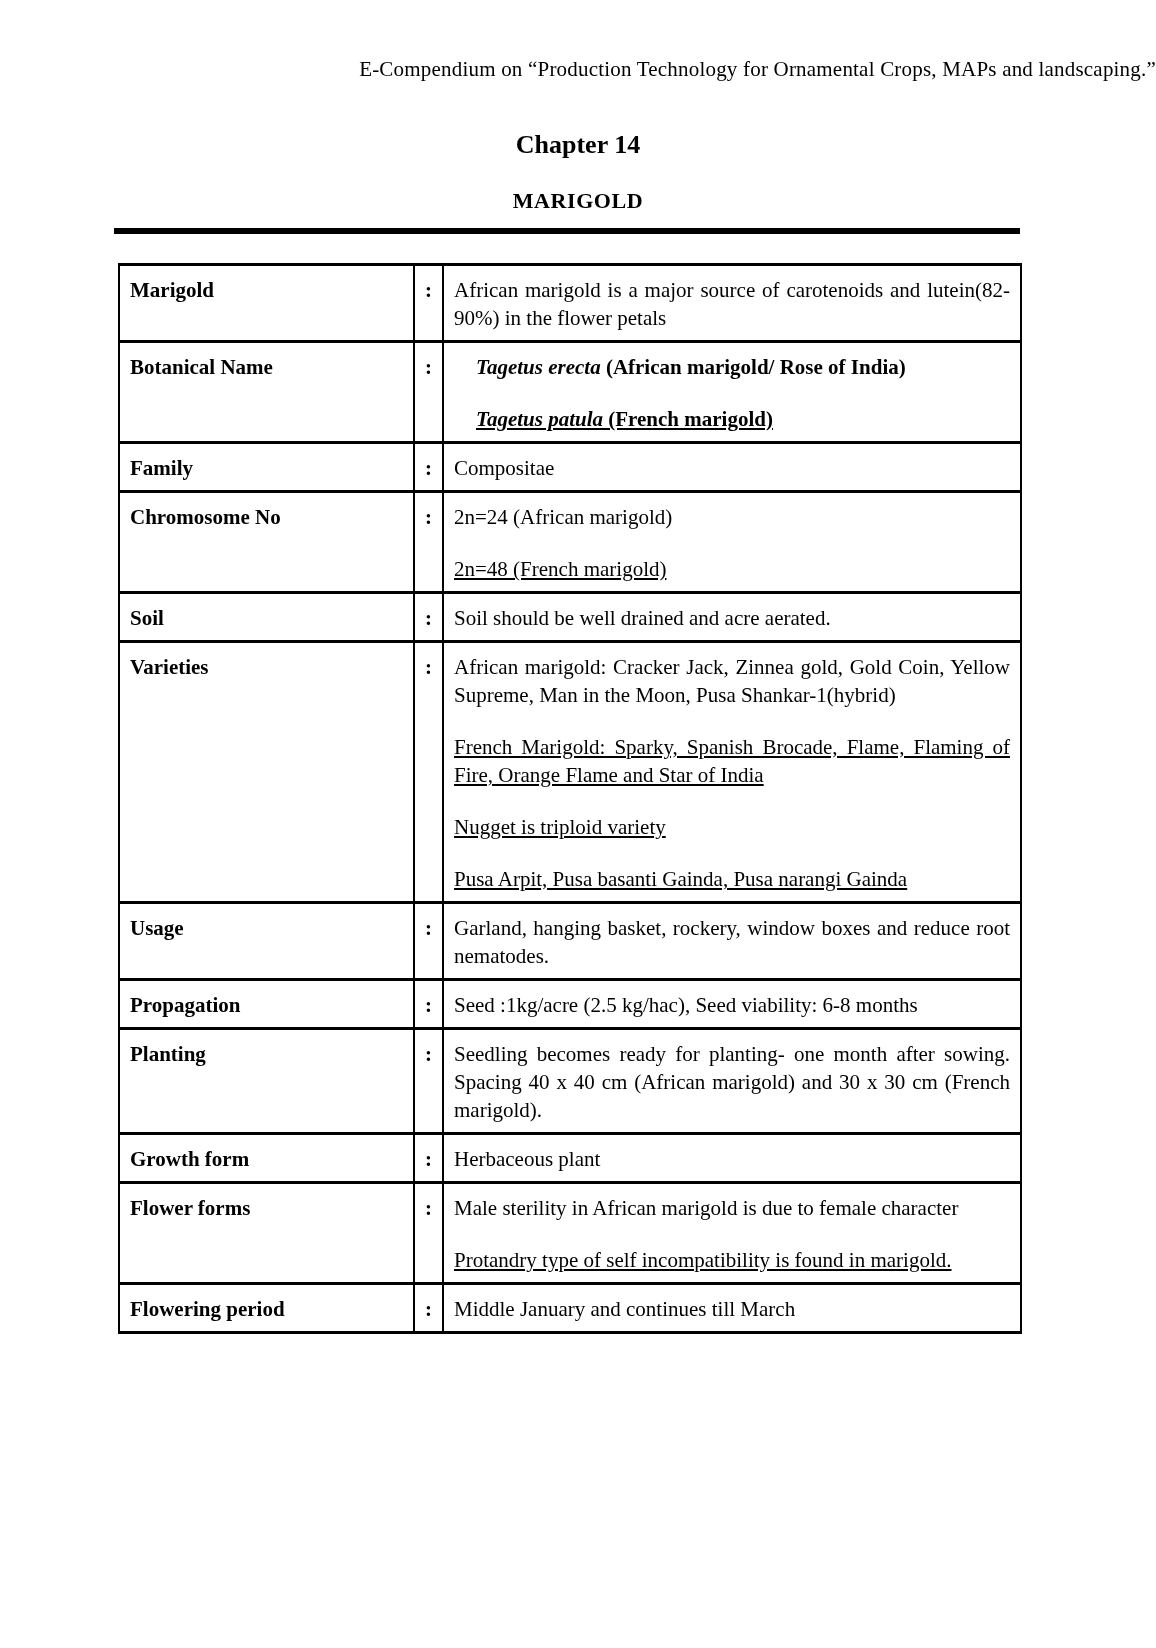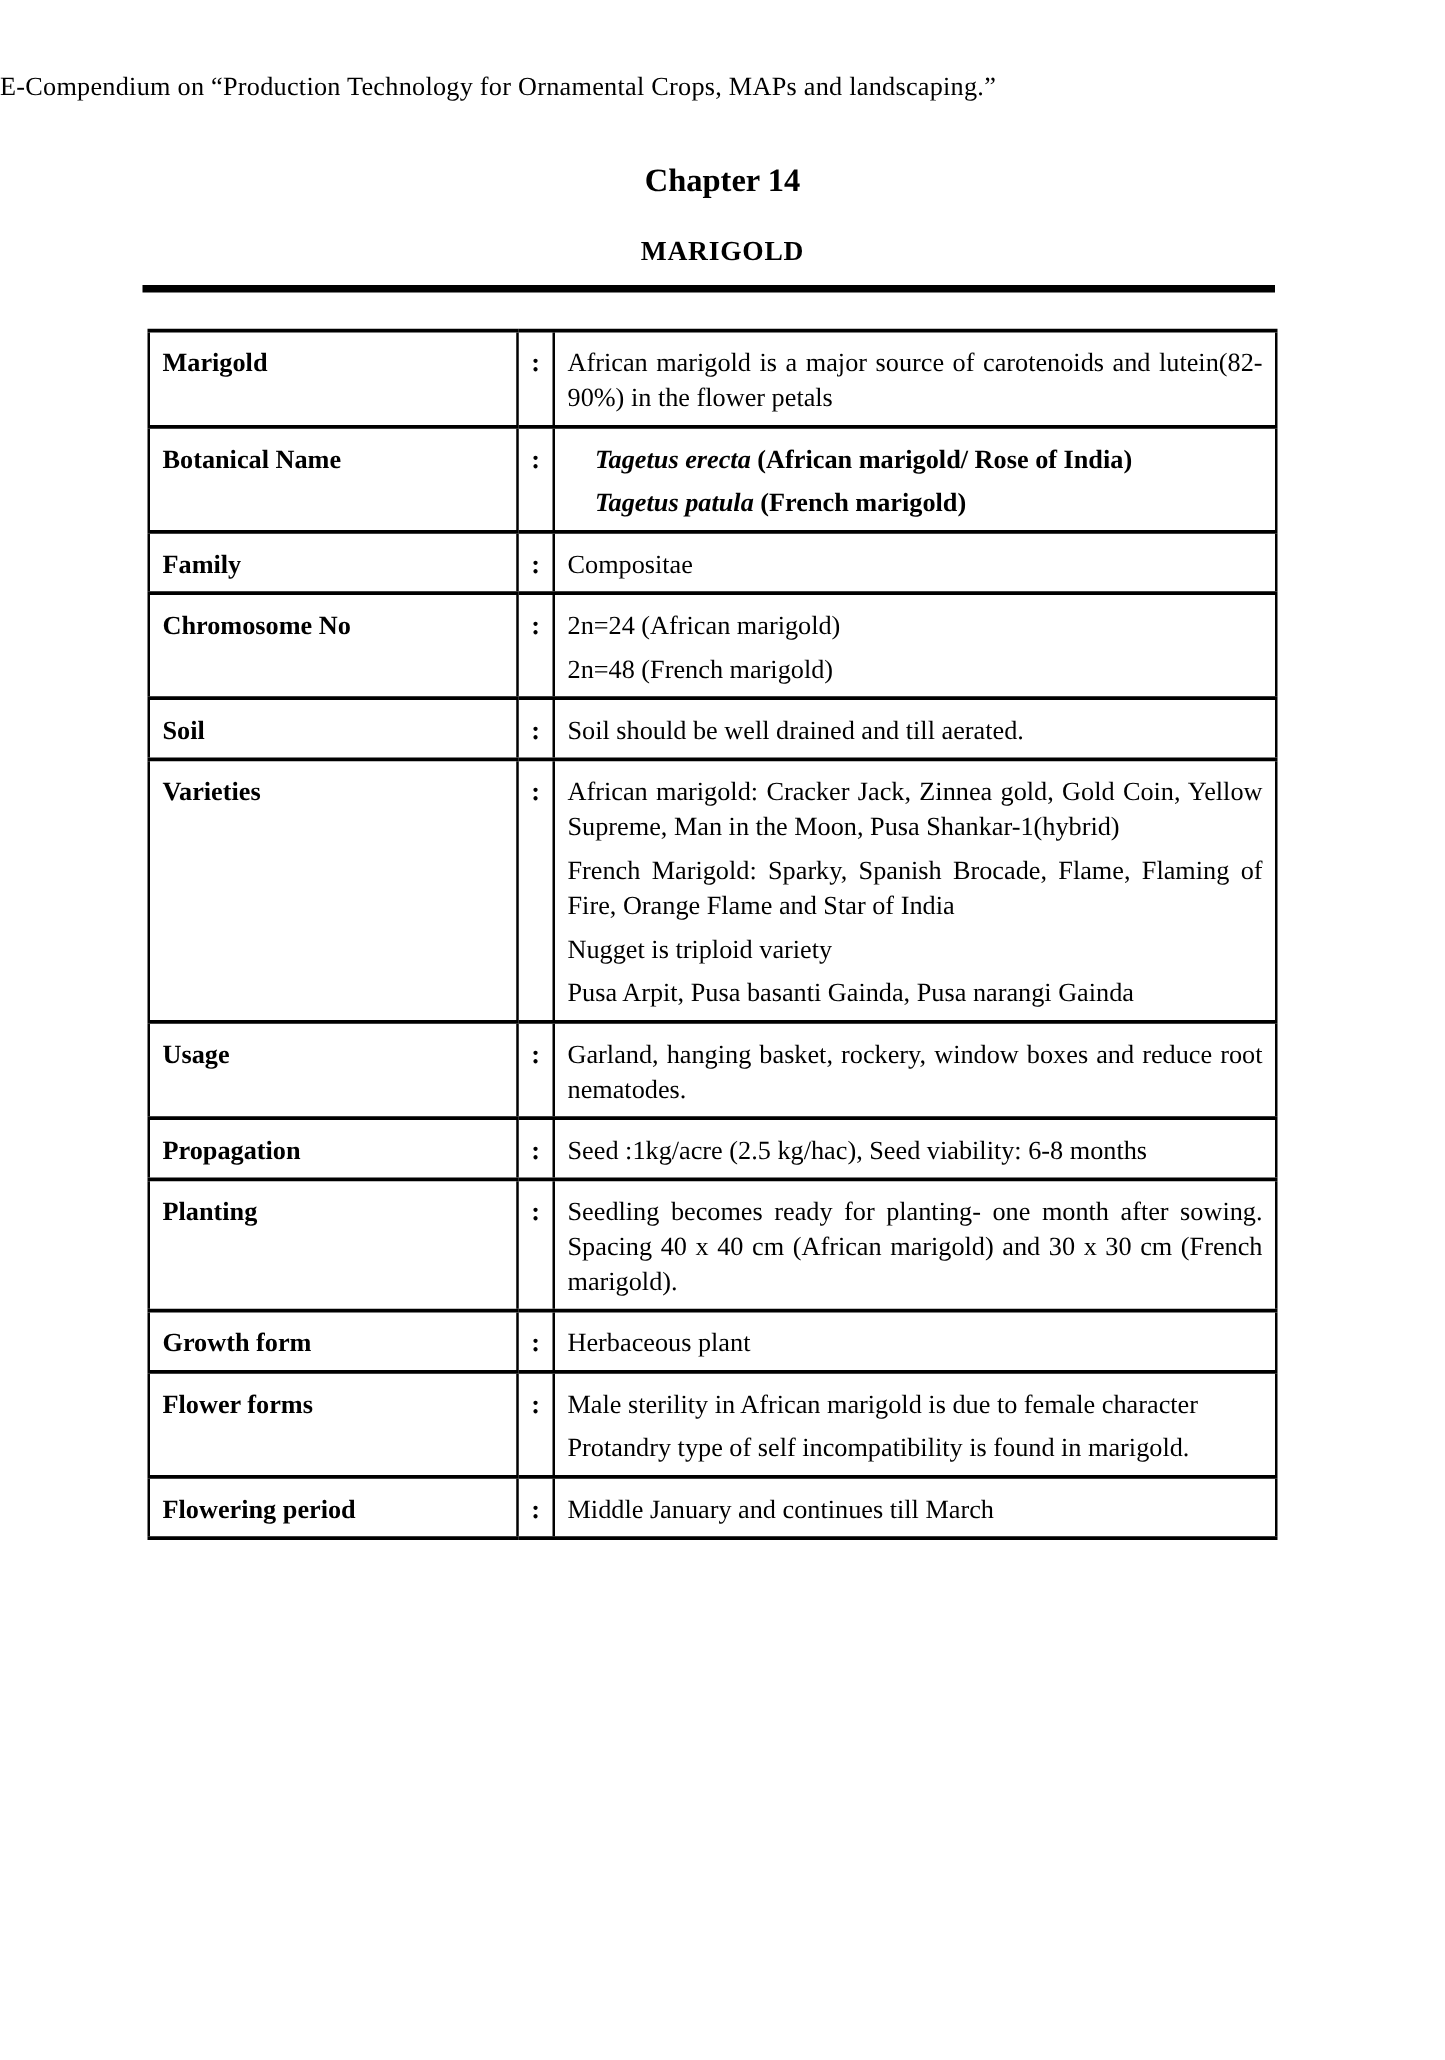--- a/index.html
+++ b/index.html
@@ -9,21 +9,21 @@
   body {
     width: 1156px;
     height: 1648px;
     background: #ffffff;
     color: #000000;
     font-family: "Liberation Serif", serif;
     overflow: hidden;
     position: relative;
   }
   .page-header {
-    text-align: left;
+    text-align: right;
     padding-top: 56px;
     font-size: 21px;
     line-height: 26px;
     font-weight: 500;
     letter-spacing: 0.2px;
   }
   .chapter-heading {
     text-align: center;
     margin-top: 50px;
     font-size: 26px;
@@ -72,21 +72,22 @@
   }
   td.value-cell {
     text-align: justify;
     padding-left: 12px;
   }
   td.value-cell.bold-value {
     font-weight: bold;
     padding-left: 32px;
   }
   .para + .para {
-    margin-top: 7px;
+    margin-top: 24px;
+    text-decoration: underline;
   }
   .italic {
     font-style: italic;
   }
   sup.deg {
     font-size: 0.6em;
     line-height: 0;
     vertical-align: super;
   }
 </style>
@@ -135,21 +136,21 @@
         <td class="colon-cell">:</td>
         <td class="value-cell">
           <div class="para"><span>2n=24 (African marigold)</span></div>
           <div class="para"><span>2n=48 (French marigold)</span></div>
         </td>
       </tr>
       <tr>
         <td class="label-cell">Soil</td>
         <td class="colon-cell">:</td>
         <td class="value-cell">
-          <div class="para"><span>Soil should be well drained and till aerated.</span></div>
+          <div class="para"><span>Soil should be well drained and acre aerated.</span></div>
         </td>
       </tr>
       <tr>
         <td class="label-cell">Varieties</td>
         <td class="colon-cell">:</td>
         <td class="value-cell">
           <div class="para"><span>African marigold: Cracker Jack, Zinnea gold, Gold Coin, Yellow Supreme, Man in the Moon, Pusa Shankar-1(hybrid)</span></div>
           <div class="para"><span>French Marigold: Sparky, Spanish Brocade, Flame, Flaming of Fire, Orange Flame and Star of India</span></div>
           <div class="para"><span>Nugget is triploid variety</span></div>
           <div class="para"><span>Pusa Arpit, Pusa basanti Gainda, Pusa narangi Gainda</span></div>

